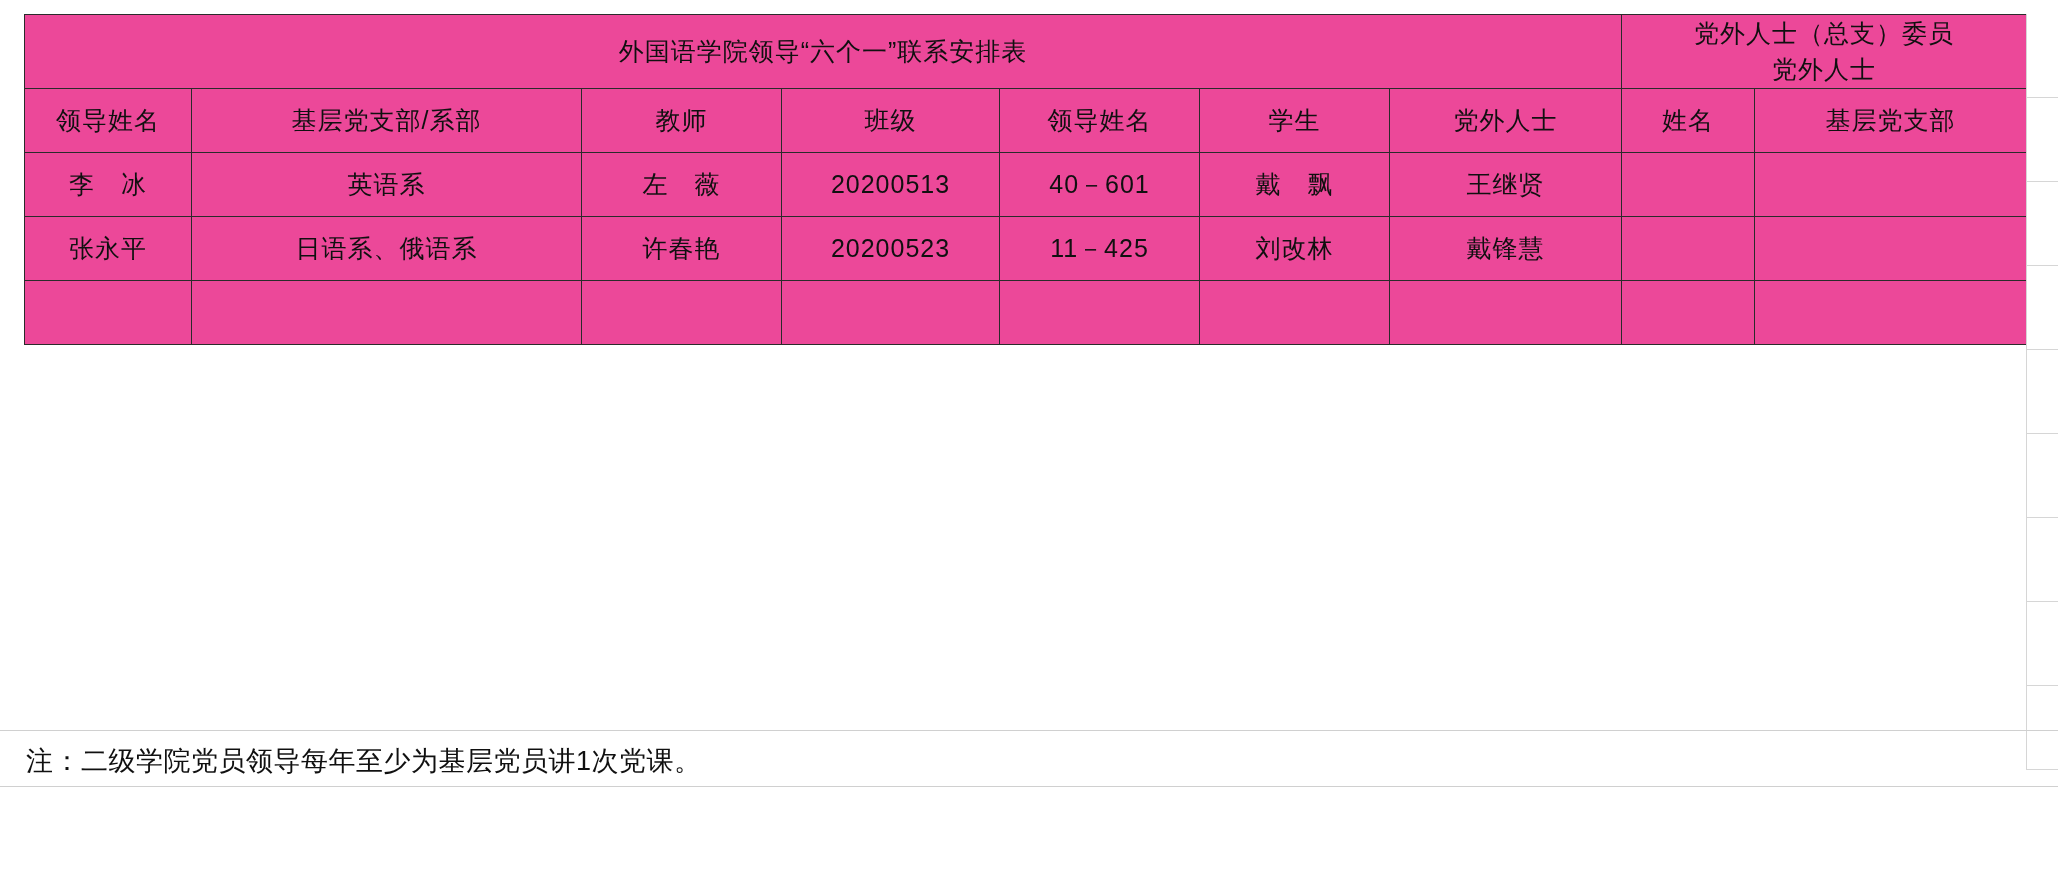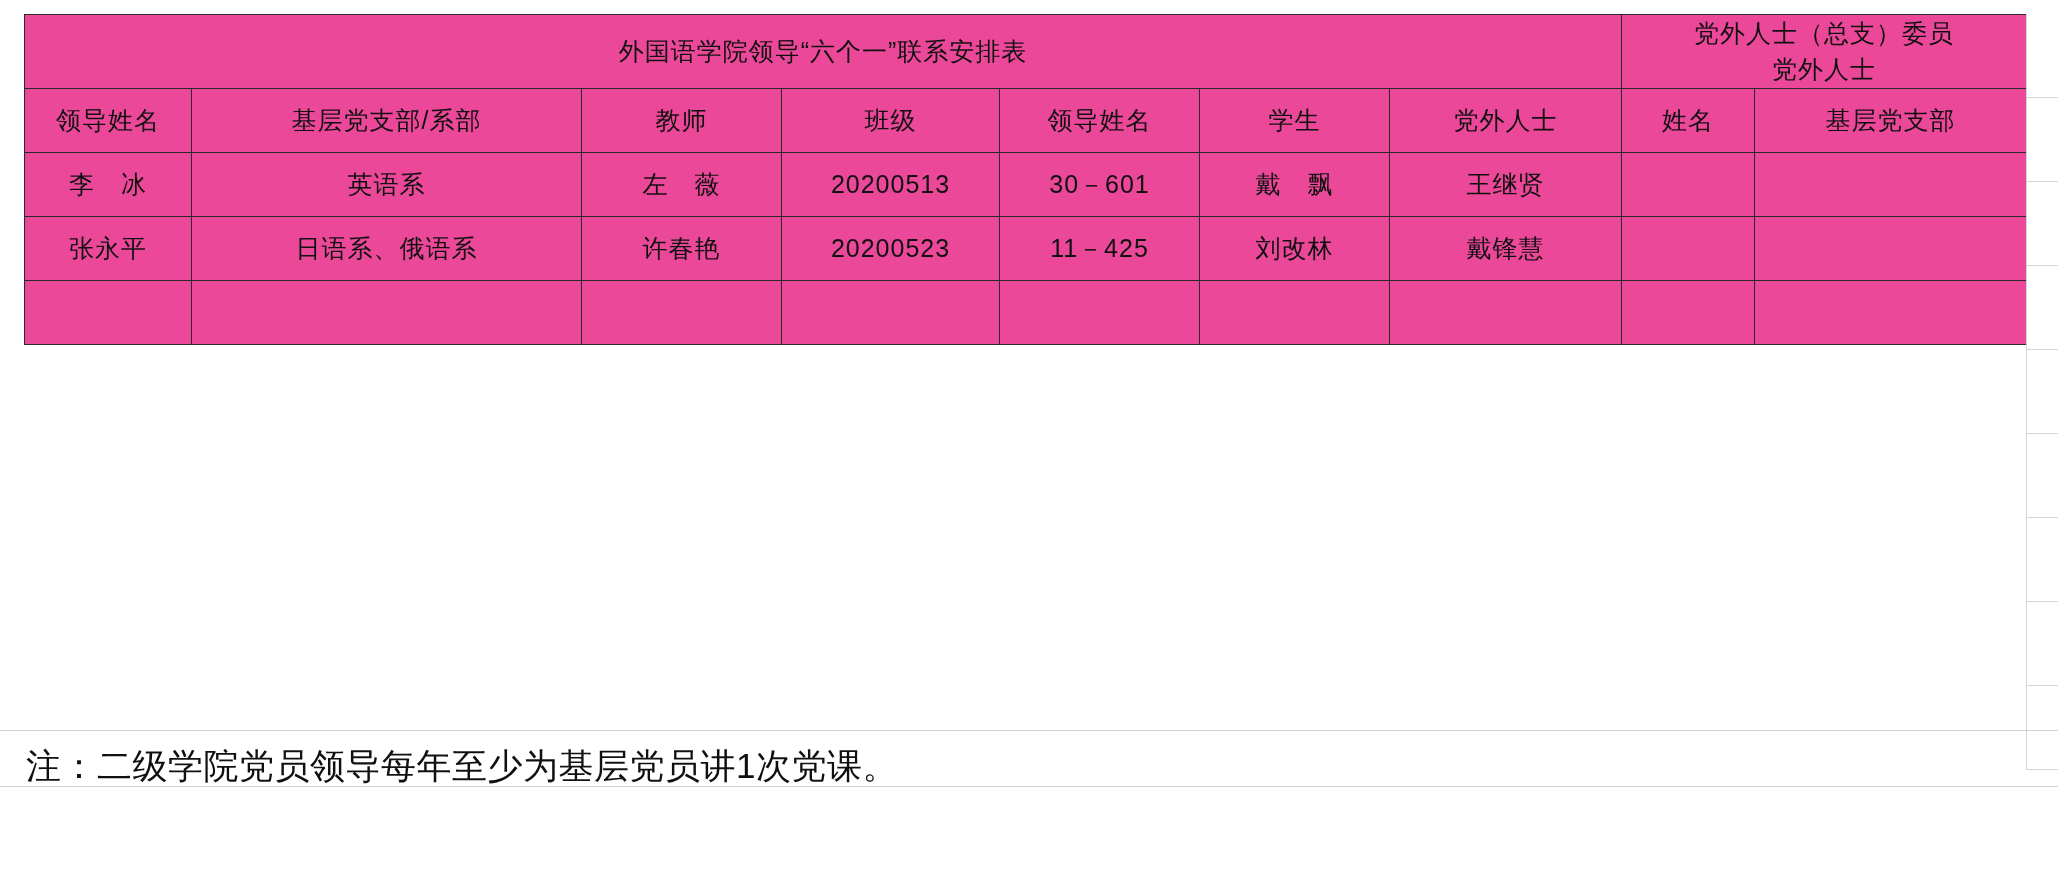--- a/index.html
+++ b/index.html
@@ -81,21 +81,21 @@
     letter-spacing: 0.5px;
   }
   td.blankrow {
     height: 84px;
   }
 
   .note {
     position: absolute;
     left: 26px;
     top: 743px;
-    font-size: 35px;
+    font-size: 27px;
     color: #101010;
     letter-spacing: 0.5px;
     white-space: nowrap;
   }
   
   .right-gridlines {
     position: absolute;
     left: 2026px;
     top: 14px;
     width: 32px;
@@ -160,21 +160,21 @@
           <td class="head">基层党支部</td>
         </tr>
 
 
 
         <tr>
           <td class="data">李　冰</td>
           <td class="data">英语系</td>
           <td class="data">左　薇</td>
           <td class="data num">20200513</td>
-          <td class="data num">30－601</td>
+          <td class="data num">40－601</td>
           <td class="data">戴　飘</td>
           <td class="data">王继贤</td>
           <td class="data"></td>
           <td class="data"></td>
         </tr>
 
         <tr>
           <td class="data">张永平</td>
           <td class="data">日语系、俄语系</td>
           <td class="data">许春艳</td>

